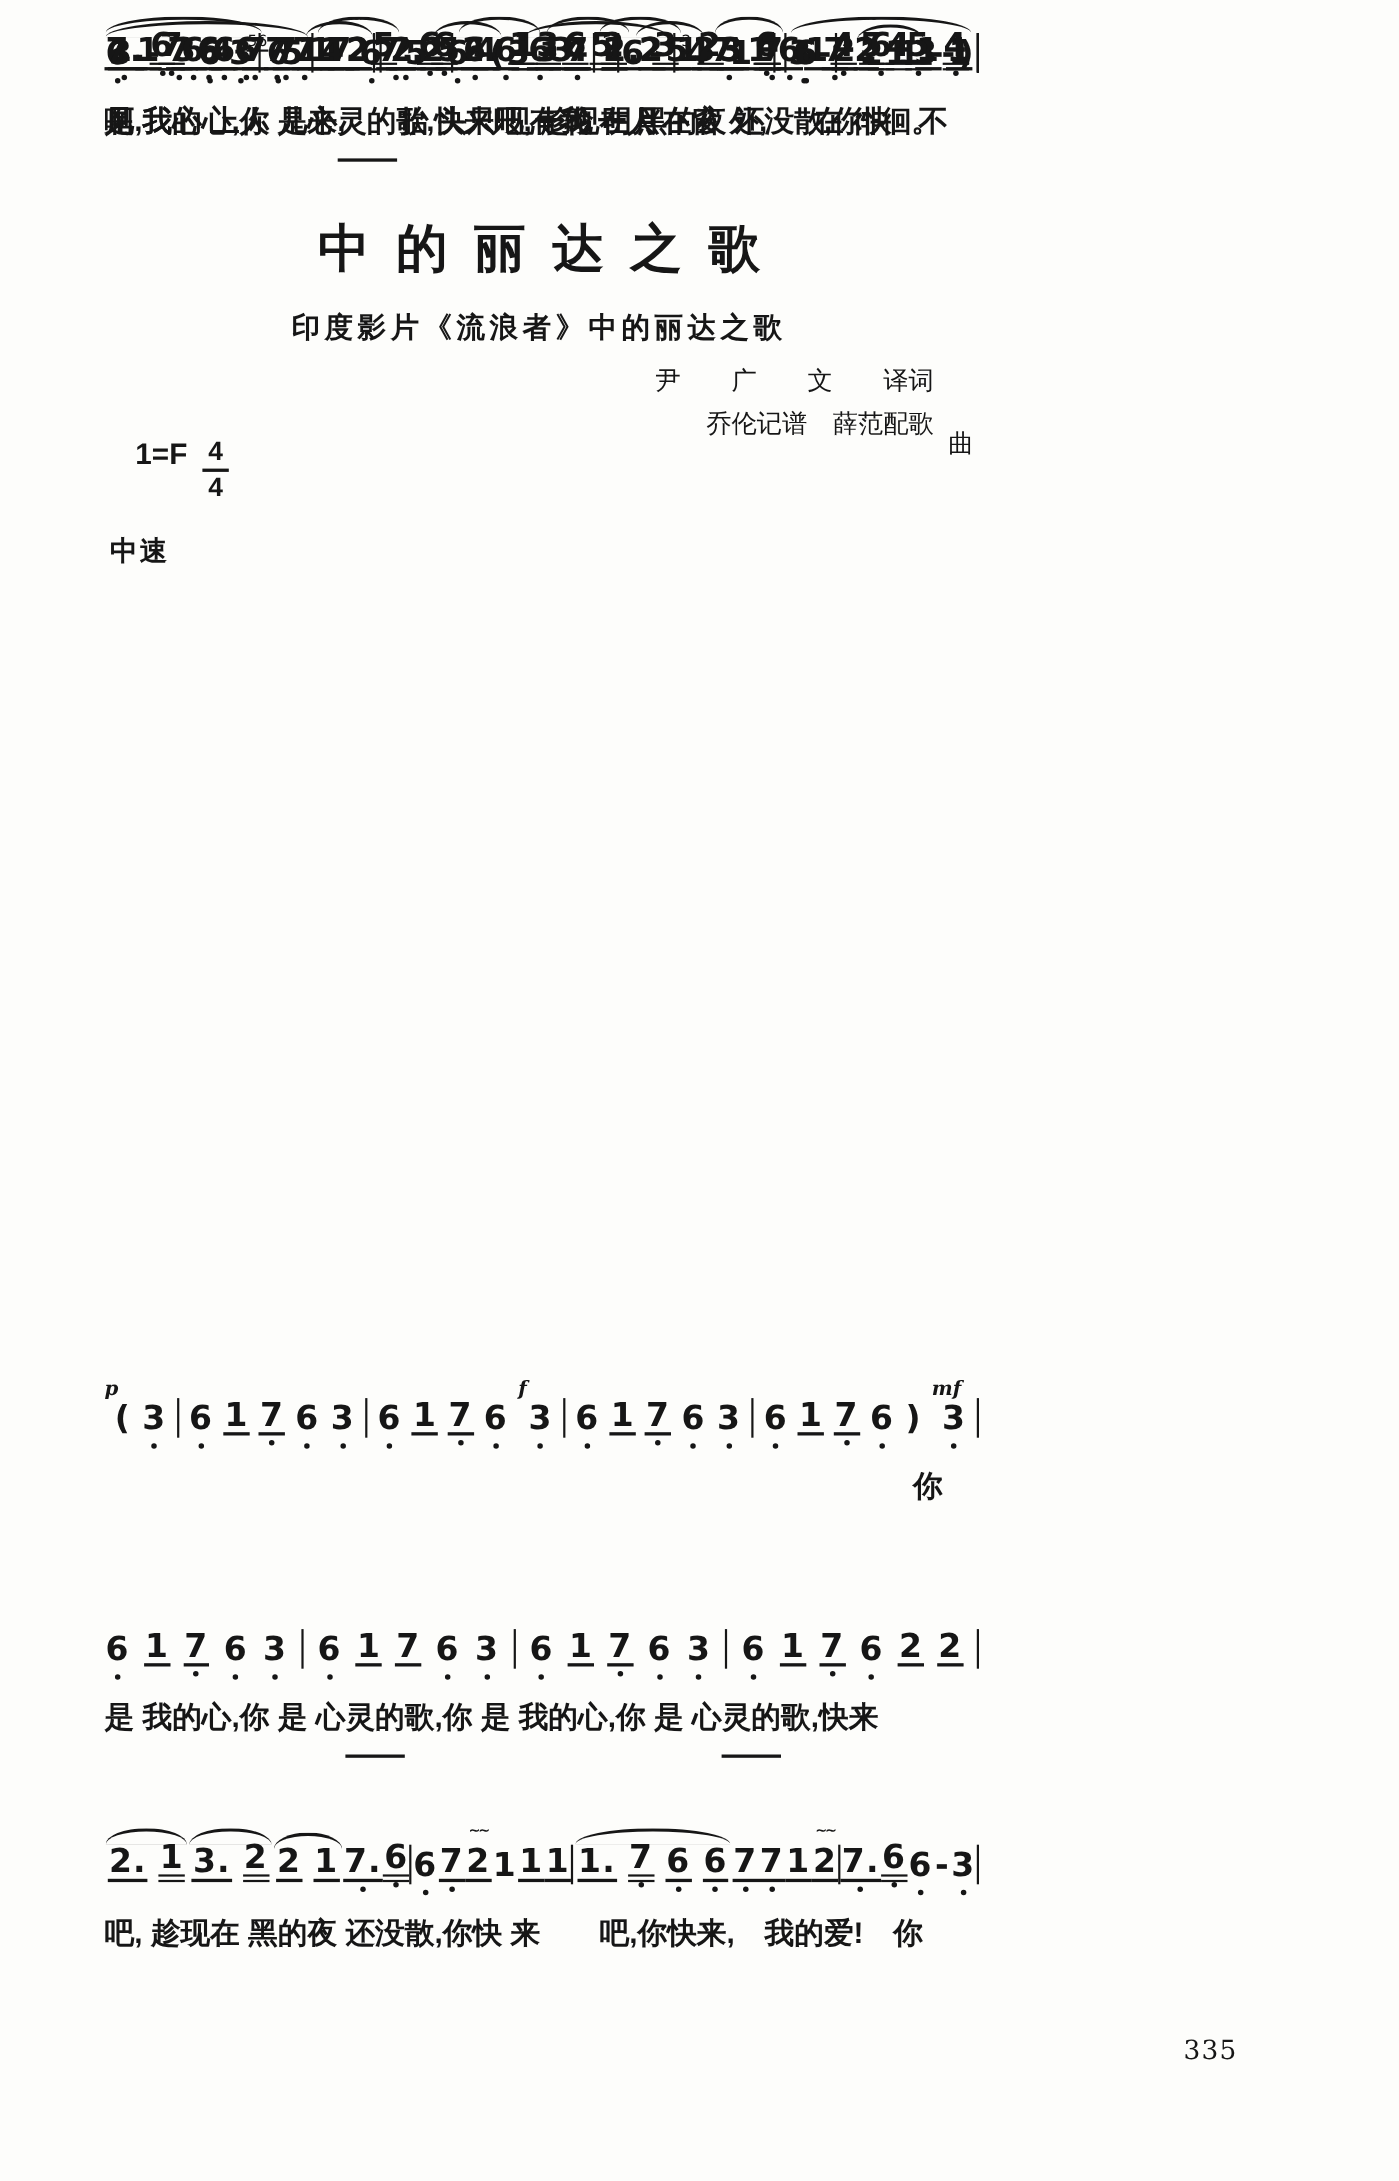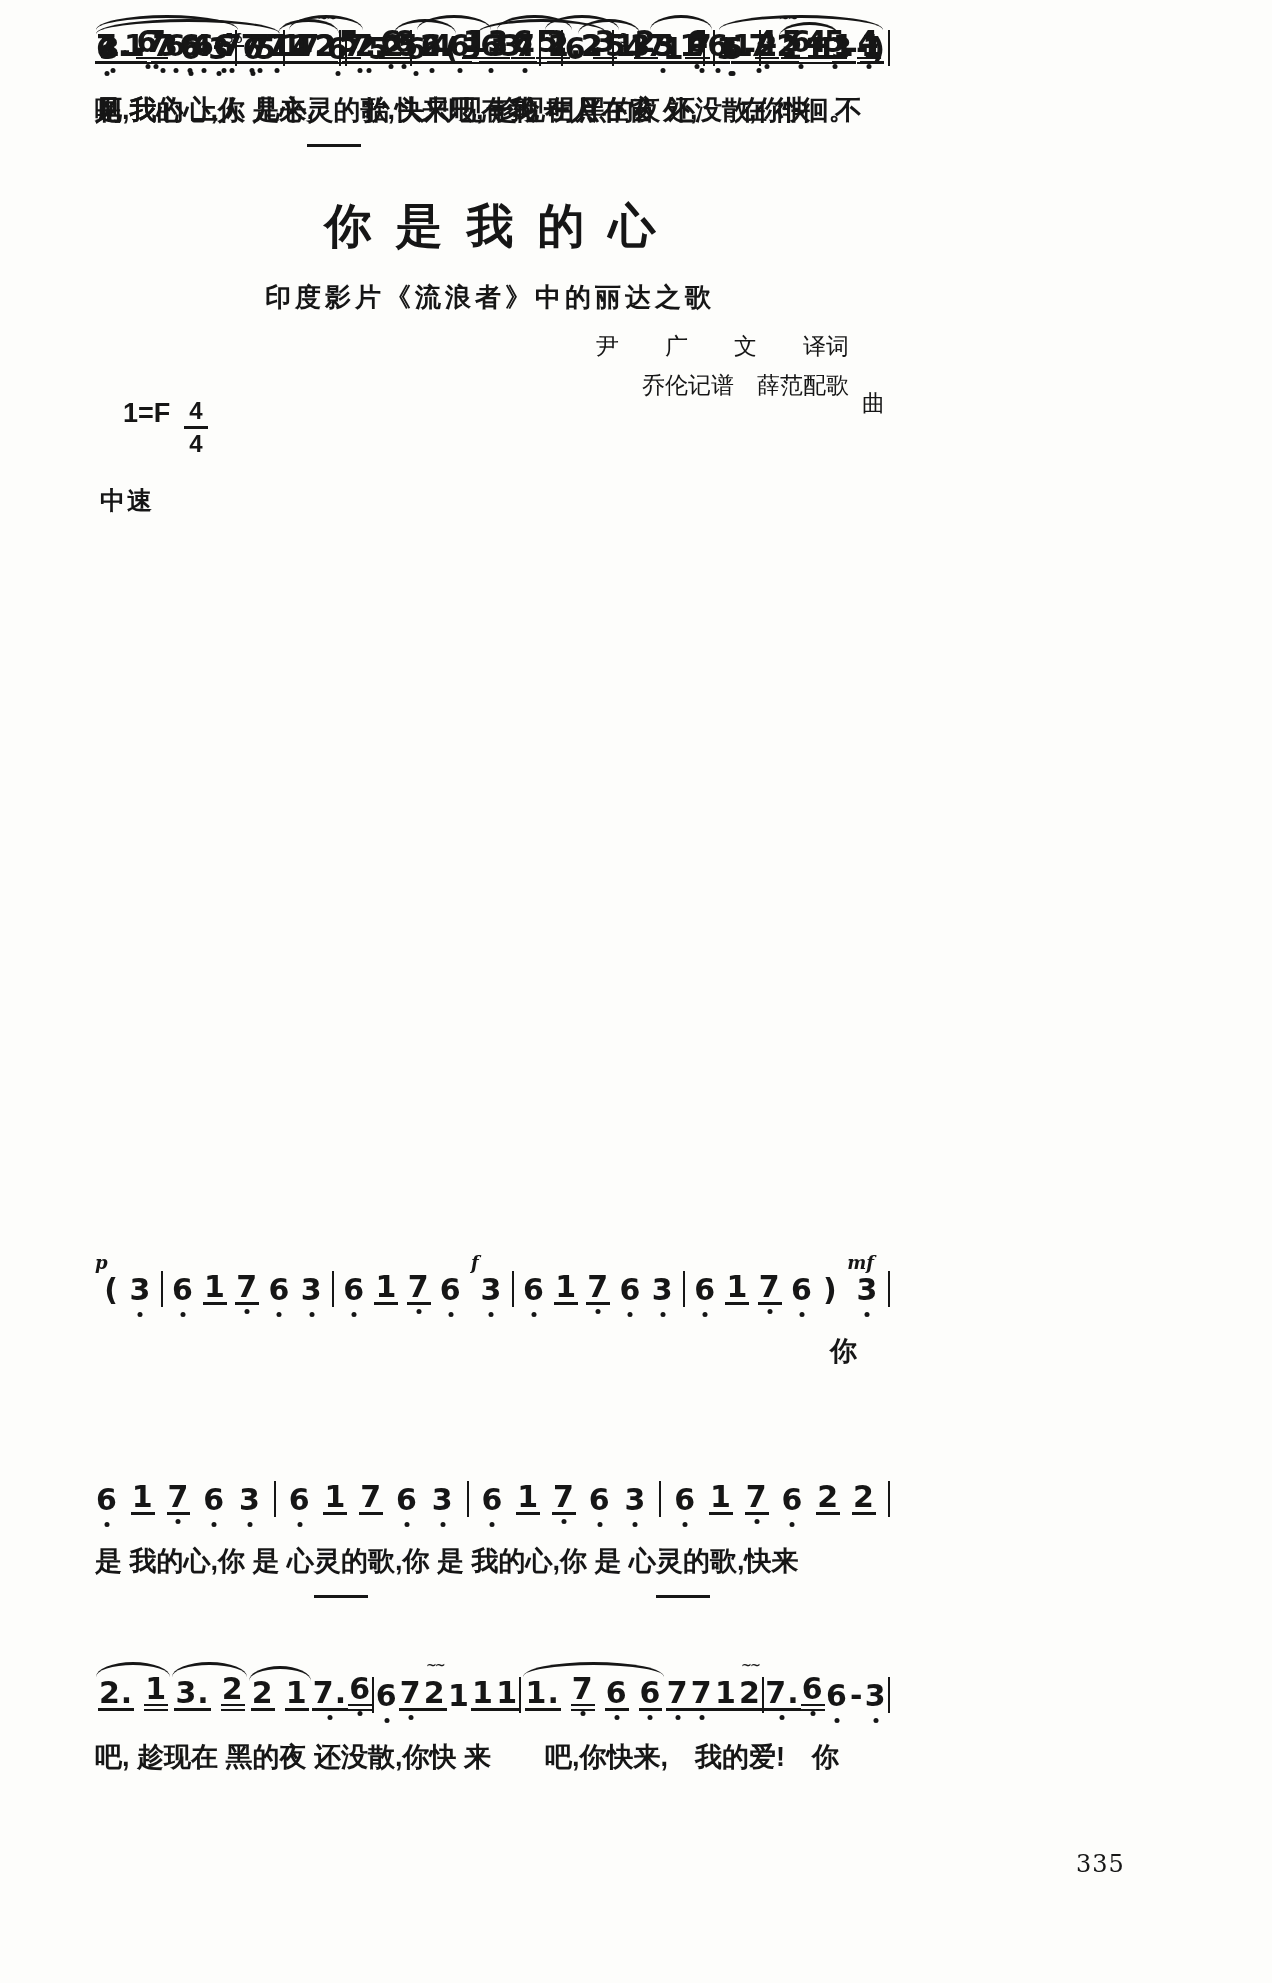--- a/index.html
+++ b/index.html
@@ -59,21 +59,21 @@
   .lyrics .seg{display:inline-block;}
   .lyrics .seg.abs{position:absolute;top:0;}
   .lyrics .seg.lu{border-bottom:3px solid #161616;padding-bottom:16px;}
 </style>
 </head>
 <body>
 
 <div class="page">
 
   <div class="header">
-    <div class="title">你是我的心</div>
+    <div class="title">中的丽达之歌</div>
     <div class="subtitle">印度影片《流浪者》中的丽达之歌</div>
   </div>
 
   <div class="credits">
     <div class="rows">
       <div class="row">尹　　广　　文　　译词</div>
       <div class="row">乔伦记谱　薛范配歌</div>
     </div>
     <div class="qu">曲</div>
   </div>

